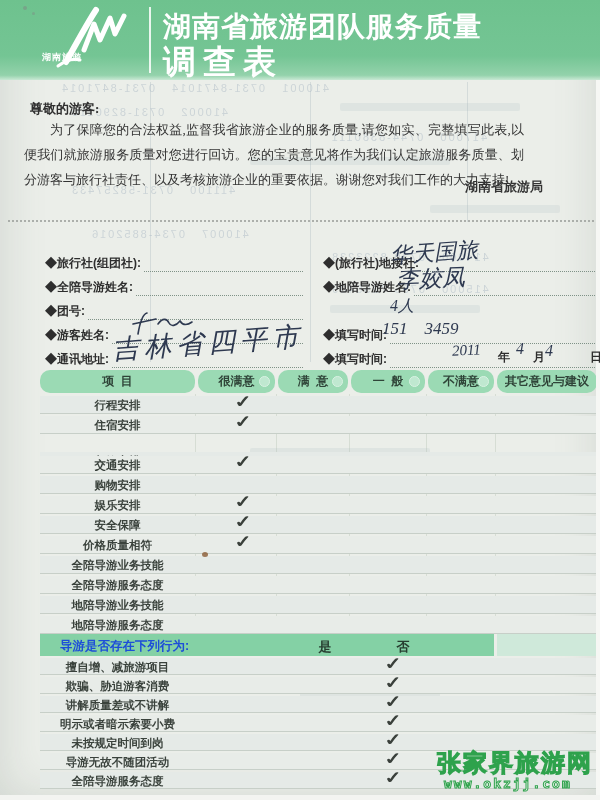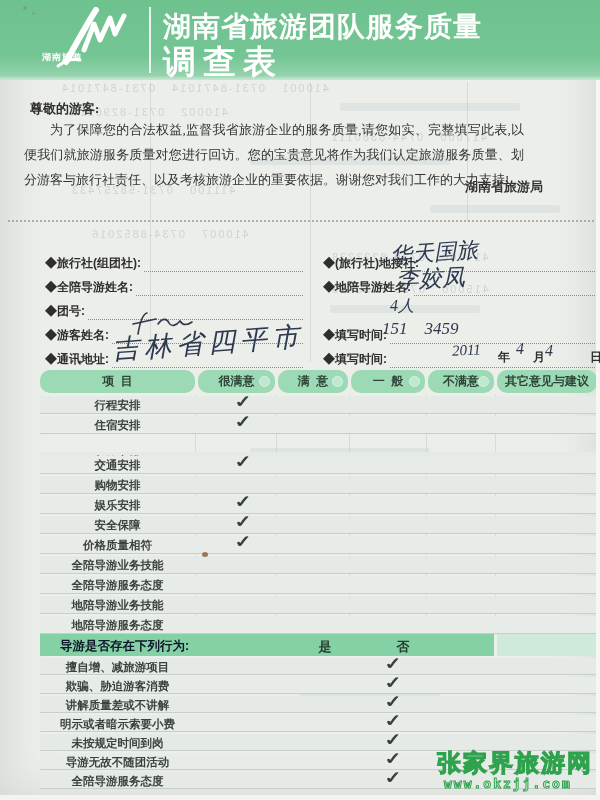--- a/index.html
+++ b/index.html
@@ -47,21 +47,21 @@
     border-bottom:1px solid #c7cfc8;}
   .srow.alt{background:#e8ece8;}
   .rlabel{position:absolute;left:0;top:2px;width:155px;text-align:center;font-size:11.5px;
     font-weight:bold;color:#3a423c;white-space:nowrap;}
   .check{position:absolute;top:-4px;width:30px;text-align:center;font-size:16px;font-weight:bold;
     color:#3a403b;transform:scaleX(1.35) rotate(-5deg);}
   .srow .check{left:188px;}
   .brow .check{left:338px;}
   .colline{position:absolute;top:394px;height:240px;width:1px;background:#aebcb0;opacity:.35;}
   .bandseg{position:absolute;top:634px;height:22px;background:#84d1a5;}
-  .bandlabel{position:absolute;left:20px;top:4px;font-size:12.5px;font-weight:bold;color:#0f172a;white-space:nowrap;}
+  .bandlabel{position:absolute;left:20px;top:4px;font-size:12.5px;font-weight:bold;color:#1d4ed8;white-space:nowrap;}
   .yn{position:absolute;top:4px;width:30px;text-align:center;font-size:13px;font-weight:bold;color:#273e30;}
   
   .wm1{position:absolute;left:437px;top:747px;width:162px;font-size:24px;font-weight:bold;
     letter-spacing:2px;color:#f2f8f1;-webkit-text-stroke:1.2px #2ea24c;
     font-family:"Liberation Serif",serif;white-space:nowrap;z-index:9;}
   .wm2{position:absolute;left:444px;top:776px;font-size:13px;font-weight:bold;letter-spacing:2px;
     color:#f2f8f1;-webkit-text-stroke:1px #2ea24c;font-family:"DejaVu Sans Mono",monospace;
     white-space:nowrap;z-index:9;}
   
   .stain{position:absolute;border-radius:50%;}

